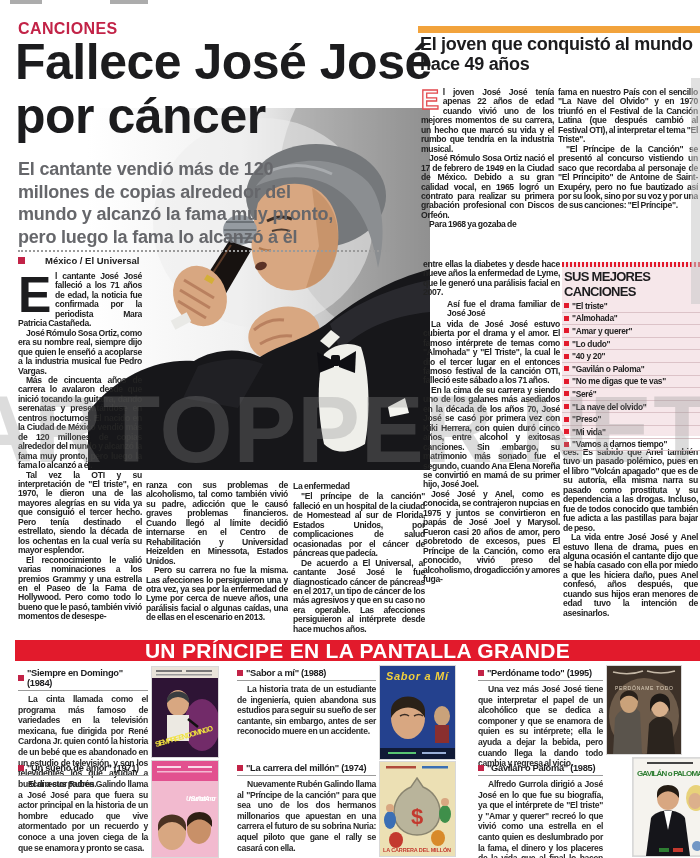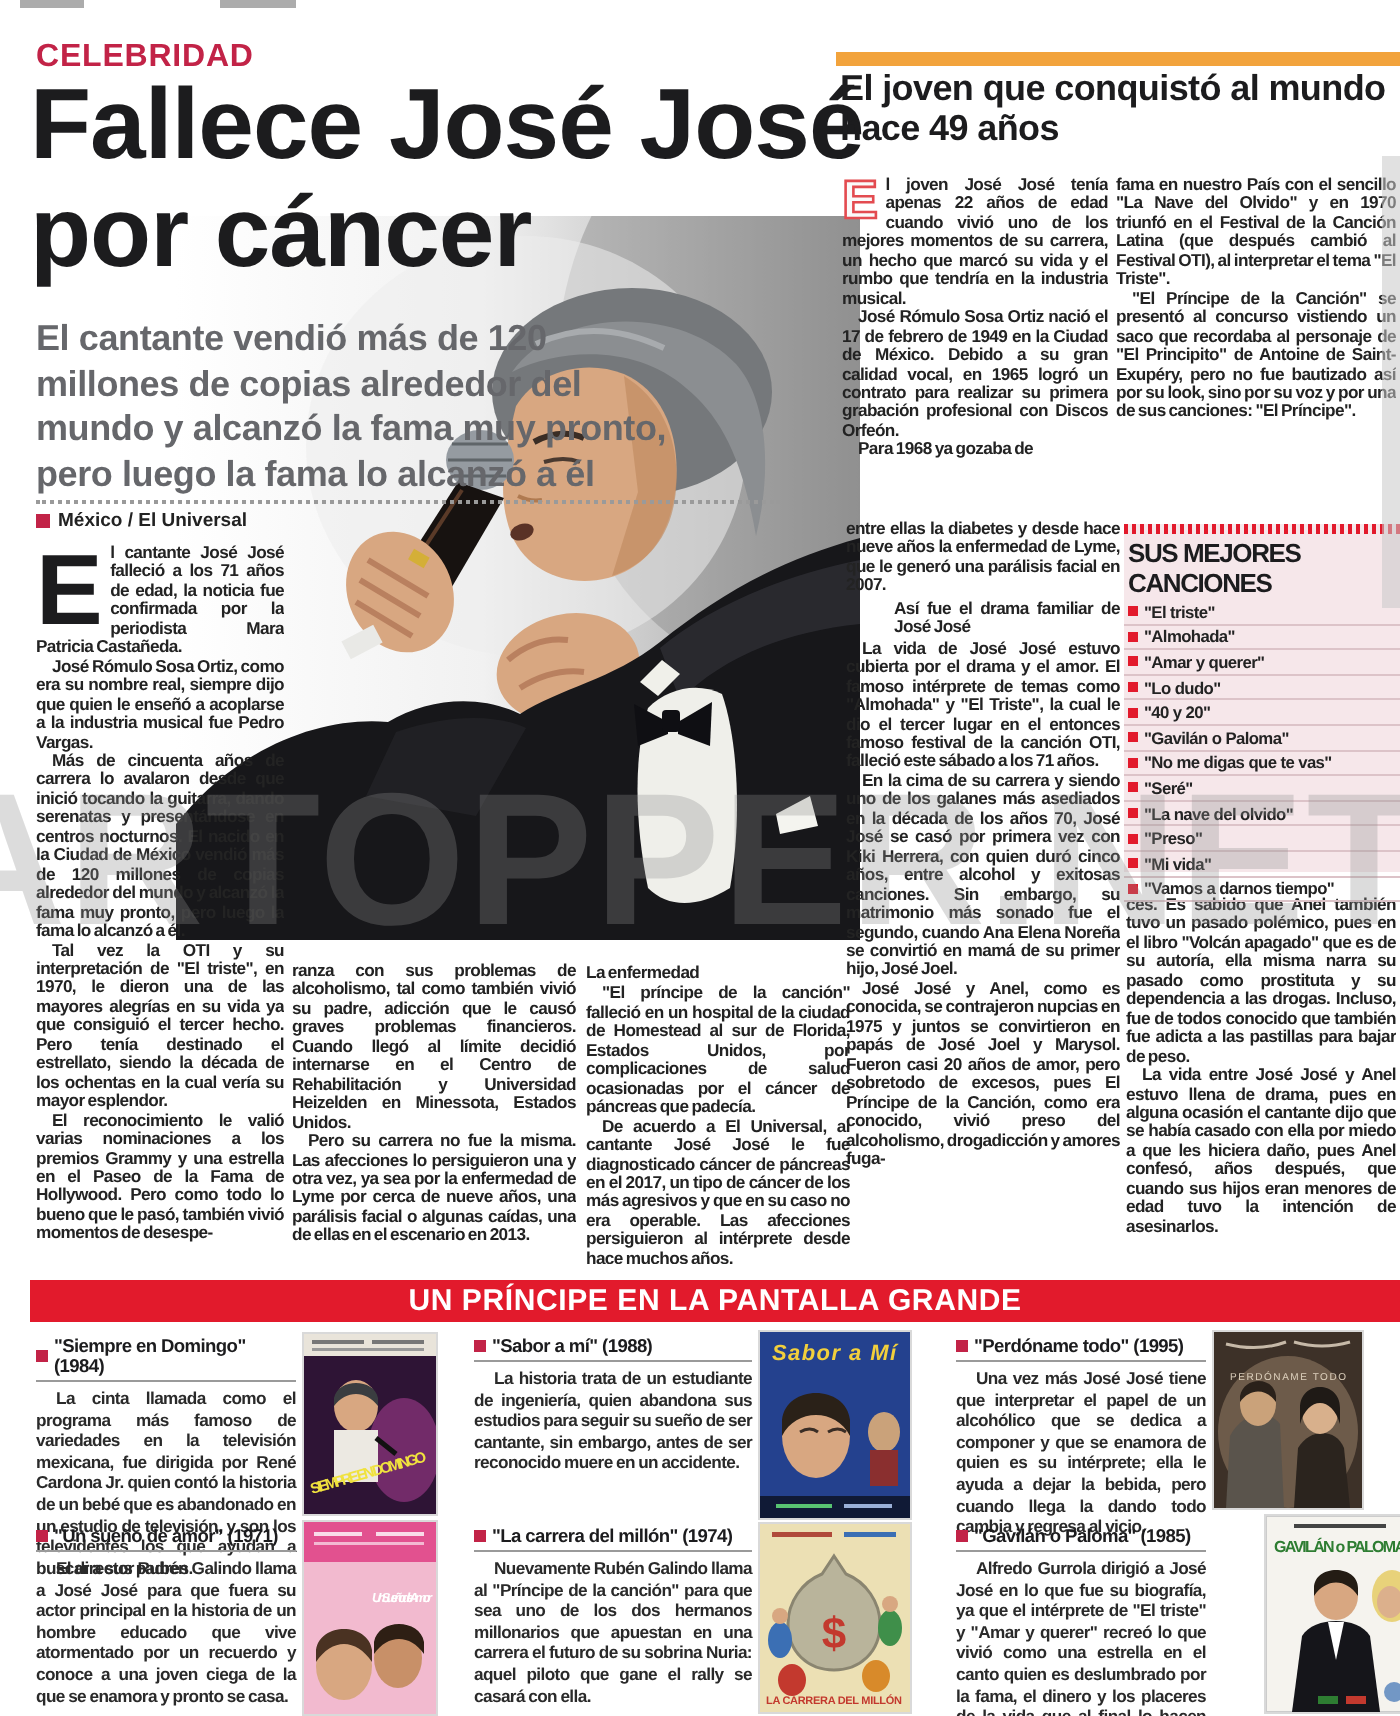--- a/index.html
+++ b/index.html
@@ -8,21 +8,21 @@
 
   .abs{position:absolute;}
   .artifact{background:#5a5a5a;opacity:.5;height:4px;}
 
   .kicker{left:18px;top:20px;font-size:16px;font-weight:bold;color:#c22347;letter-spacing:.4px;z-index:3;}
   .headline{left:15px;top:36px;width:420px;font-size:50px;font-weight:bold;color:#1c1c1e;
             line-height:1.07;letter-spacing:-0.5px;white-space:pre-line;z-index:3;}
   .subhead{left:18px;top:158px;width:322px;font-size:18px;font-weight:600;color:#66676b;
            line-height:1.26;letter-spacing:-0.2px;z-index:3;}
   .dotline{left:18px;top:250px;width:372px;border-top:2px dotted #9a9a9a;z-index:3;}
-  .byline{left:18px;top:255px;display:flex;align-items:center;gap:4px;z-index:3;
+  .byline{left:18px;top:255px;display:flex;align-items:center;gap:20px;z-index:3;
           font-size:9.5px;font-weight:bold;color:#222;}
   .sq{width:7px;height:7px;background:#c22347;display:inline-block;flex:none;}
 
   .photo{left:88px;top:108px;width:342px;height:362px;z-index:1;}
 
   .col{z-index:3;font-size:8.6px;font-weight:700;color:#232323;line-height:9.45px;
        text-align:justify;letter-spacing:-0.3px;word-spacing:-0.6px;overflow:hidden;}
   .col p{margin:0;text-indent:8px;}
   .col p.cont,.col p:first-child{text-indent:0;}
   .col p.cont{text-indent:0;}
@@ -37,21 +37,21 @@
            -webkit-text-stroke:1.3px #e34b50;padding:1px 4px 0 0;}
 
   .songsbox{left:562px;top:262px;width:138px;height:174px;background:#f6e7ea;z-index:3;}
   .songstripe{height:5px;background:repeating-linear-gradient(90deg,#e21a2c 0 2px,#f6e7ea 2px 4px);}
   .songstitle{font-size:13px;font-weight:800;color:#1c1c1e;letter-spacing:-0.7px;padding:2px 2px 1px 2px;}
   .songrow{display:flex;align-items:center;gap:3px;height:11.6px;border-bottom:1px solid #dcc3c8;
            font-size:8.4px;font-weight:700;color:#232323;letter-spacing:-0.3px;padding-left:2px;}
   .songrow .sq{width:5px;height:5px;background:#e21a2c;}
 
   .banner{left:15px;top:640px;width:685px;height:21px;background:#e21a2c;color:#fff;
-          font-size:15px;font-weight:bold;text-align:center;line-height:21px;
+          font-size:21px;font-weight:bold;text-align:center;line-height:21px;
           letter-spacing:.3px;z-index:3;}
 
   .mtext{z-index:3;}
   .mtitle{display:flex;align-items:center;gap:3px;font-size:9.3px;font-weight:bold;color:#1c1c1e;
           border-bottom:1px solid #9a9a9a;padding-bottom:2px;margin-bottom:3px;letter-spacing:-0.3px;}
   .mtitle .sq{width:6px;height:6px;background:#c22347;}
   .mbody{font-size:8.6px;font-weight:600;color:#2a2a2a;line-height:10.6px;text-align:justify;
          text-indent:10px;letter-spacing:-0.3px;word-spacing:-0.4px;}
   .poster{z-index:2;box-shadow:0 0 0 1px rgba(0,0,0,.15);}
   .poster svg{display:block;width:100%;height:100%;}
@@ -61,21 +61,21 @@
   .edgestrip{left:691px;top:78px;width:9px;height:226px;background:#c9c9c9;opacity:.55;z-index:39;}
 </style>
 </head>
 <body>
 
 <div id="page">
 
   <div class="abs artifact" style="left:10px;top:0;width:32px;"></div>
   <div class="abs artifact" style="left:110px;top:0;width:38px;"></div>
 
-  <div class="abs kicker">CELEBRIDAD</div>
+  <div class="abs kicker">CANCIONES</div>
   <div class="abs headline">Fallece José José
 por cáncer</div>
   <div class="abs subhead">El cantante vendió más de 120 millones de copias alrededor del mundo y alcanzó la fama muy pronto, pero luego la fama lo alcanzó a él</div>
   <div class="abs dotline"></div>
   <div class="abs byline">
     <span class="sq"></span>
     <span>México / El Universal</span>
   </div>
 
   <div class="abs photo">

